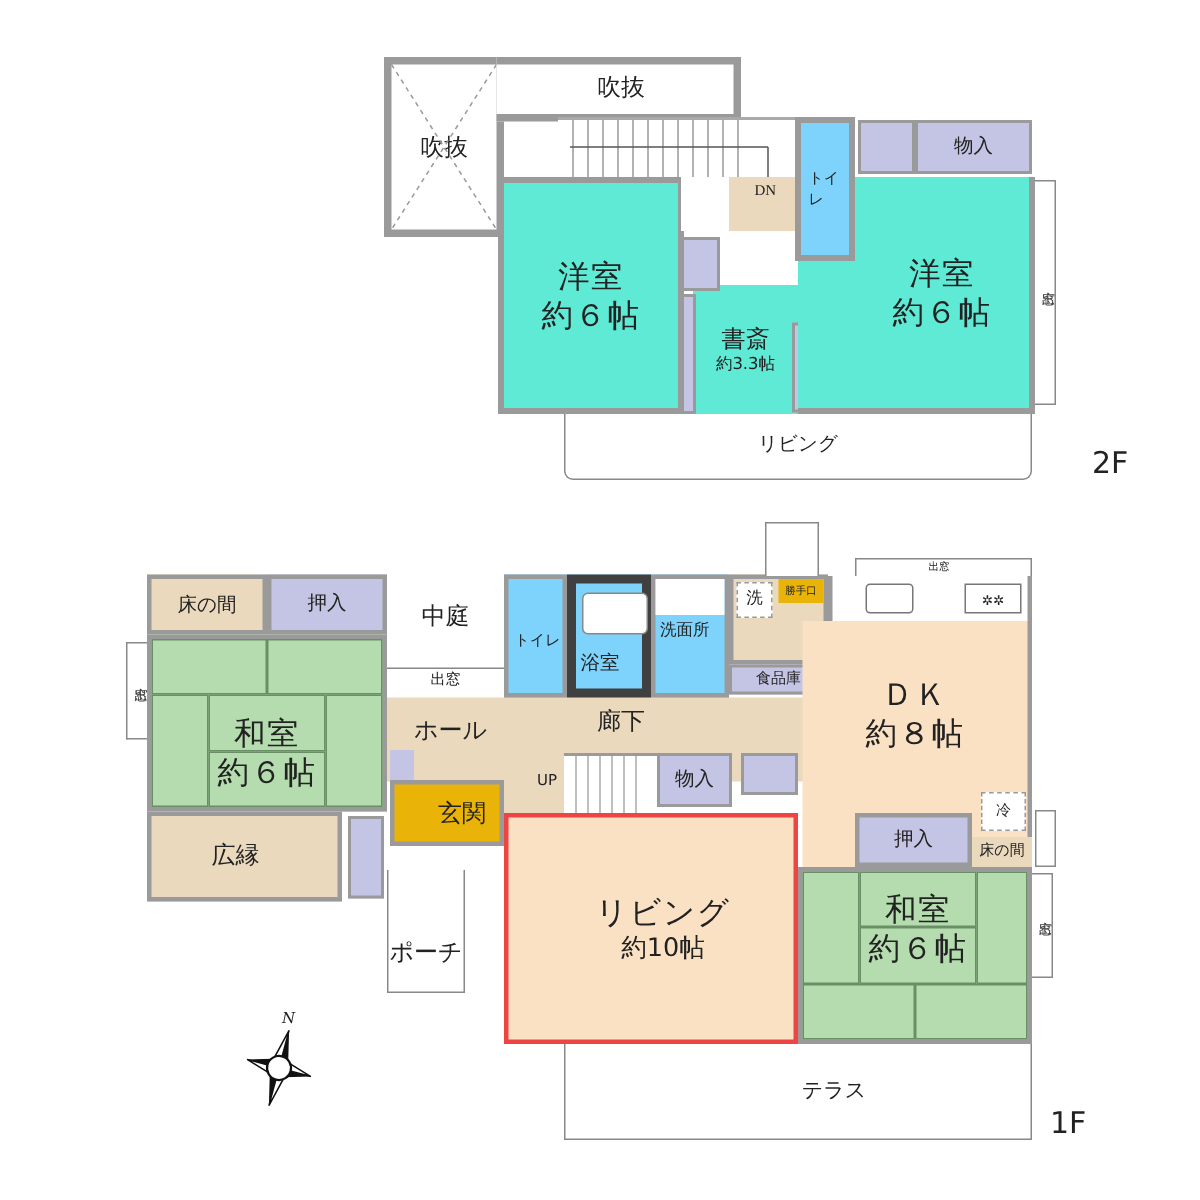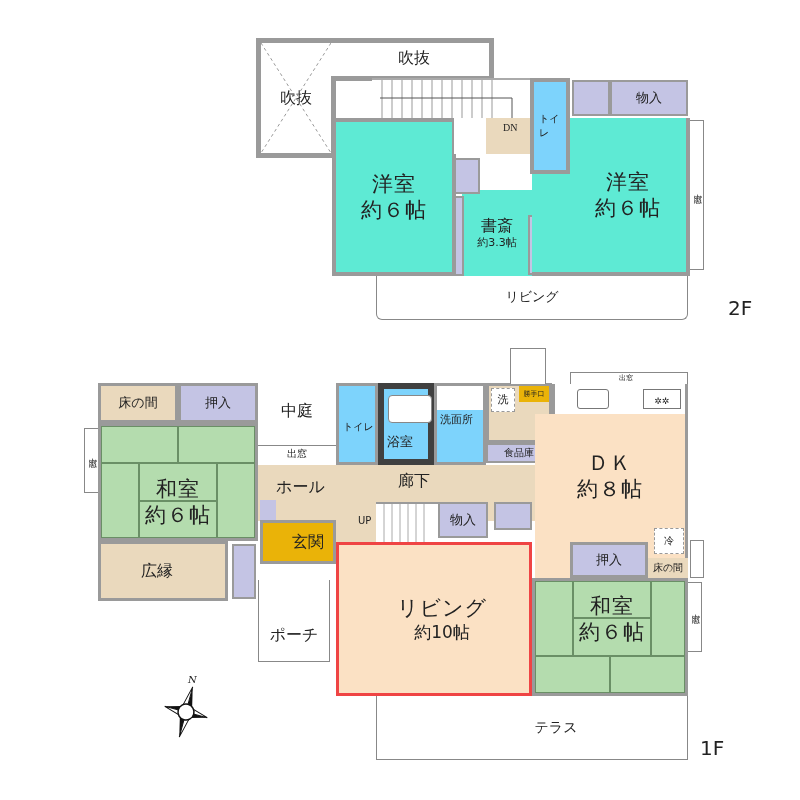--- a/index.html
+++ b/index.html
@@ -146,21 +146,21 @@
     <span class="abs mid" style="left:140px;top:6px;">廊下</span>
   </div>
   <div class="abs beige" style="left:336px;top:500px;width:42px;height:42px;"></div>
   <span class="abs xs" style="left:358px;top:515px;">UP</span>
 
   <div class="abs purple" style="left:260px;top:500px;width:16px;height:60px;"></div>
   <div class="abs gray room" style="left:260px;top:520px;width:76px;height:44px;border:3px solid #9a9a9a;">
     <span class="mid" style="margin-left:20px;">玄関</span>
   </div>
 
-  <div class="abs white room" style="left:258px;top:580px;width:72px;height:82px;border:1px solid #888;border-top:0;">
+  <div class="abs white room" style="left:258px;top:580px;width:52px;height:82px;border:1px solid #888;border-top:0;">
     <span class="mid" style="margin-top:28px;">ポーチ</span>
   </div>
 
   <div class="abs blue" style="left:336px;top:383px;width:42px;height:82px;border:3px solid #9a9a9a;">
     <span class="abs xs" style="left:4px;top:34px;">トイレ</span>
   </div>
   <div class="abs blue" style="left:378px;top:383px;width:56px;height:82px;border:6px solid #404040;">
     <div class="abs" style="left:4px;top:6px;width:44px;height:28px;border:1px solid #888;border-radius:4px;background:#fff;"></div>
     <span class="abs sm" style="left:3px;top:44px;">浴室</span>
   </div>

